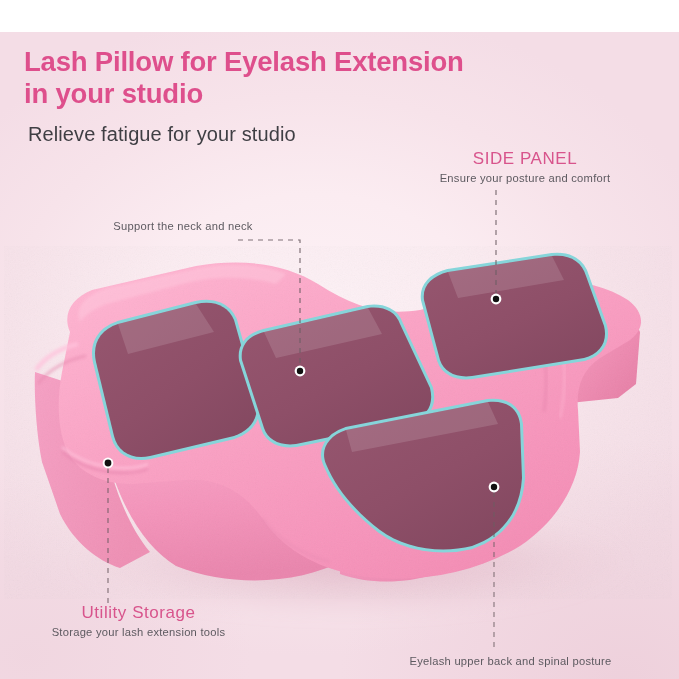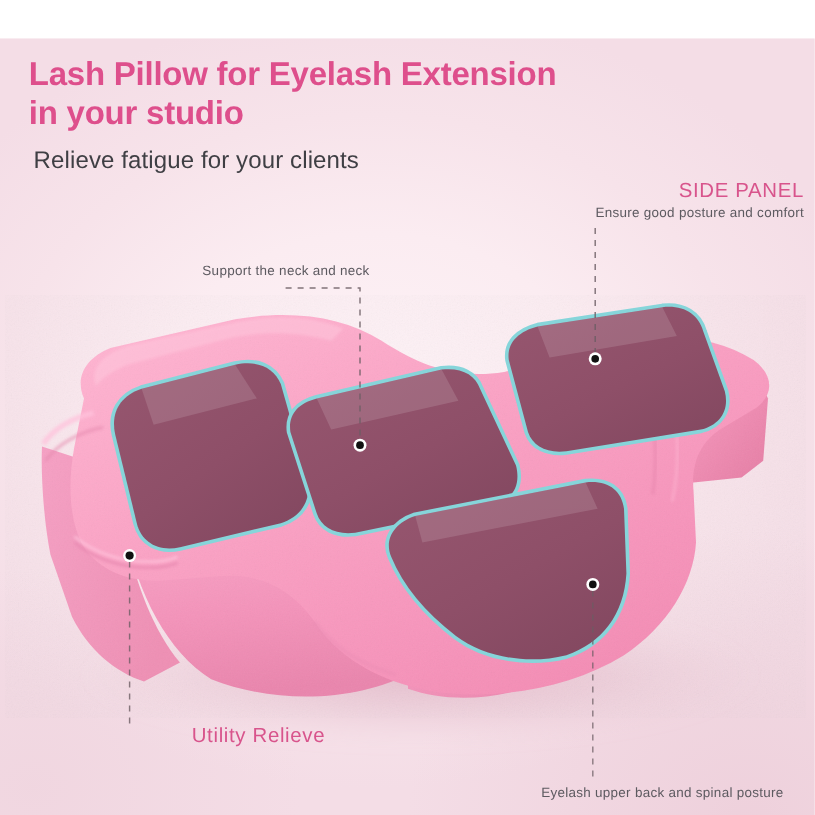--- a/index.html
+++ b/index.html
@@ -51,21 +51,21 @@
   }
   #subtitle {
     margin: 13px 0 0 4px;
     font-size: 20px;
     color: #3f3f44;
     font-weight: normal;
     letter-spacing: 0.1px;
   }
 
   
-  .callout { position: absolute; text-align: right; }
+  .callout { position: absolute; text-align: center; }
   .callout .c-title {
     font-size: 17px;
     color: #d8548c;
     letter-spacing: 0.55px;
     line-height: 1.1;
     white-space: nowrap;
   }
   .callout .c-sub {
     font-size: 11.2px;
     color: #5d5a60;
@@ -295,33 +295,34 @@
     </g>
     <g>
       <circle cx="494" cy="455" r="5.4" fill="#ffffff"></circle>
       <circle cx="494" cy="455" r="3.2" fill="#111111"></circle>
     </g>
   </svg>
 
   <div id="header">
     <h1 id="title">Lash Pillow for Eyelash Extension
 in your studio</h1>
-    <div id="subtitle">Relieve fatigue for your clients</div>
+    <div id="subtitle">Relieve fatigue for your studio</div>
   </div>
 
   <div class="callout" id="callout-side-panel">
     <div class="c-title">SIDE PANEL</div>
-    <div class="c-sub">Ensure good posture and comfort</div>
+    <div class="c-sub">Ensure your posture and comfort</div>
   </div>
 
   <div class="callout" id="callout-head-contour">
     <div class="c-sub">Support the neck and neck</div>
   </div>
 
   <div class="callout" id="callout-utility-pockets">
-    <div class="c-title">Utility Relieve</div>
+    <div class="c-title">Utility Storage</div>
+    <div class="c-sub">Storage your lash extension tools</div>
   </div>
 
   <div class="callout" id="callout-wedge-extension">
     <div class="c-sub">Eyelash upper back and spinal posture</div>
   </div>
 
 </div>
 
 </body></html>

